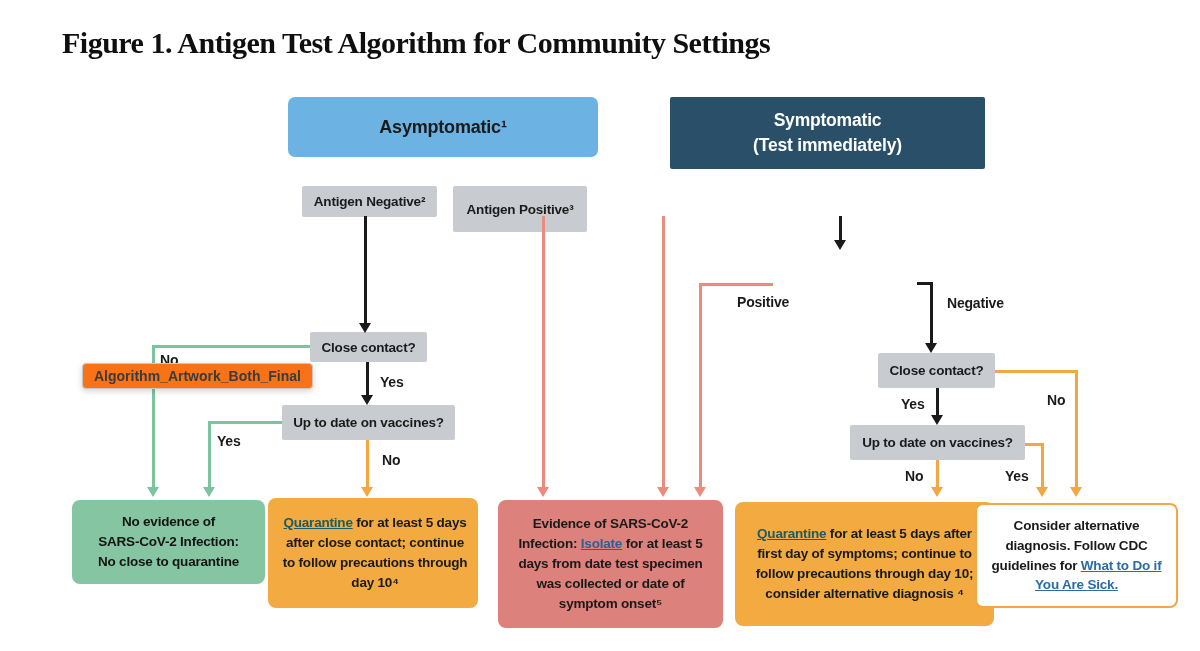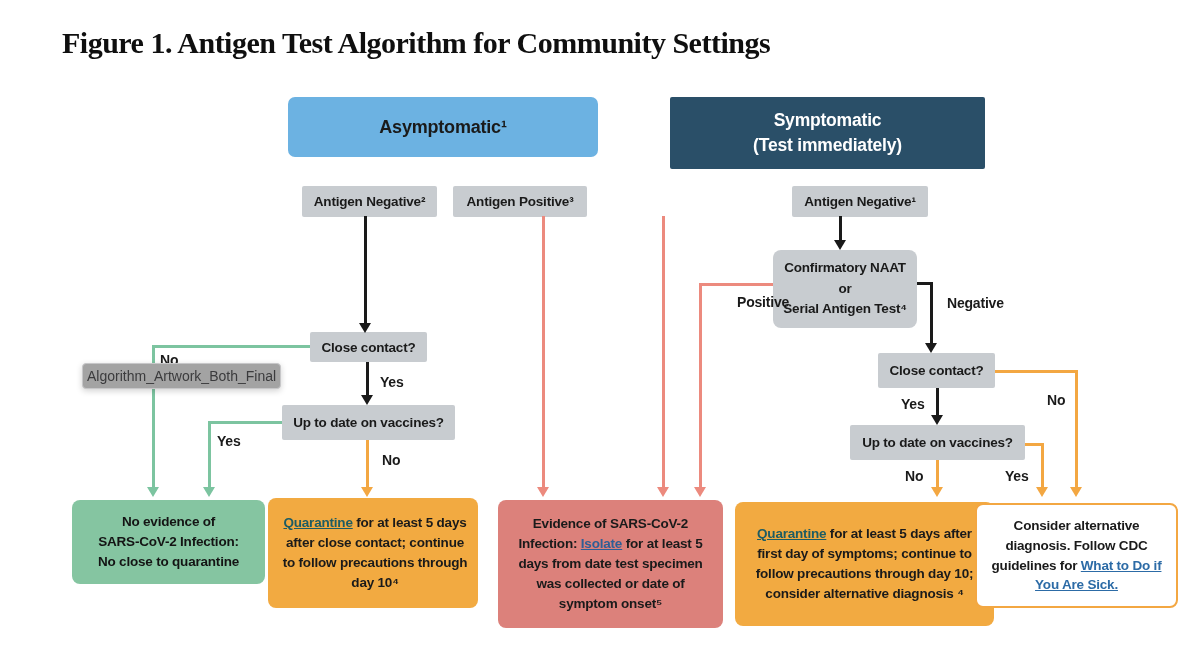--- a/index.html
+++ b/index.html
@@ -8,21 +8,21 @@
   .title{position:absolute;left:62px;top:26px;margin:0;font-family:"Liberation Serif",serif;
          font-size:30px;font-weight:700;letter-spacing:-0.5px;color:#0f0f0f;white-space:nowrap;}
   .box{position:absolute;display:flex;flex-direction:column;align-items:center;justify-content:center;
        text-align:center;font-weight:700;letter-spacing:-0.2px;box-sizing:border-box;color:var(--ink,#1a1a1a);}
   .gray{background:var(--graybox,#C8CCD0);border-radius:2px;font-size:13.5px;}
   .hdr-asym{left:288px;top:97px;width:310px;height:60px;background:var(--lightblue,#6CB2E2);
             border-radius:7px;font-size:18px;}
   .hdr-sym{left:630px;top:97px;width:315px;height:72px;background:var(--navy,#2A4F68);
            border-radius:2px;font-size:17.5px;color:#fff;line-height:1.45;margin-left:40px;}
   .ag1{left:302px;top:186px;width:135px;height:31px;}
-  .ag2{left:453px;top:186px;width:134px;height:31px;}
+  .ag2{left:453px;top:186px;width:134px;height:46px;}
   .ag3{left:643px;top:186px;width:134px;height:31px;}
   .ag4{left:792px;top:186px;width:136px;height:31px;}
   .naat{left:773px;top:250px;width:144px;height:78px;border-radius:8px;line-height:1.55;}
   .ccL{left:310px;top:332px;width:117px;height:30px;}
   .vaxL{left:282px;top:405px;width:173px;height:35px;}
   .ccR{left:878px;top:353px;width:117px;height:35px;}
   .vaxR{left:850px;top:425px;width:175px;height:35px;}
   .out{border-radius:8px;font-size:13.5px;line-height:1.47;padding:6px 9px;}
   .out-green{left:72px;top:500px;width:193px;height:84px;background:var(--green,#85C5A1);color:#141414;}
   .out-orange1{left:268px;top:498px;width:210px;height:110px;background:var(--orange,#F2AA41);padding-left:13px;}
@@ -39,49 +39,43 @@
   .arr{position:absolute;width:0;height:0;border-left:6px solid transparent;border-right:6px solid transparent;
        border-top:10px solid var(--ink,#1a1a1a);}
   .arr-salmon{border-top-color:var(--salmonline,#EC8A7E);}
   .arr-green{border-top-color:var(--greenline,#7CC4A0);}
   .arr-orange{border-top-color:var(--orangeline,#F3A742);}
   .lbl{position:absolute;font-weight:700;font-size:14px;letter-spacing:-0.2px;color:var(--ink,#1a1a1a);}
   .lnk{text-decoration:underline;cursor:pointer;font-weight:700;}
   .lnk-teal{color:var(--linkteal,#1D5C63);}
   .lnk-blue{color:var(--linkblue,#2E5E96);}
   .lnk-blue2{color:var(--linkblue2,#2C6BA6);}
-  .tooltip{position:absolute;left:82px;top:363px;z-index:10;background:#a3a3a3;border:1px solid #C7C7C9;
-           border-radius:4px;padding:4px 4px;font-size:14px;font-weight:400;color:#3B3B3D;white-space:nowrap;
+  .tooltip{position:absolute;left:82px;top:363px;z-index:10;background:#f97316;border:1px solid #C7C7C9;
+           border-radius:4px;padding:4px 11px;font-size:14px;font-weight:700;color:#3B3B3D;white-space:nowrap;
            box-shadow:0 2px 6px rgba(0,0,0,0.18);}
   .under{z-index:1;}
 </style>
 </head>
 <body>
 
 <div class="canvas">
 
   <h1 class="title">Figure 1. Antigen Test Algorithm for Community Settings</h1>
 
   <div class="box hdr-asym">
     <span>Asymptomatic¹</span>
   </div>
   <div class="box hdr-sym">
     <span class="blk">Symptomatic</span>
     <span class="blk">(Test immediately)</span>
   </div>
 
   <div class="box gray ag1">Antigen Negative²</div>
   <div class="box gray ag2">Antigen Positive³</div>
-  <div class="box gray ag4">Antigen Negative¹</div>
 
-  <div class="box gray naat">
-    <span class="blk">Confirmatory NAAT</span>
-    <span class="blk">or</span>
-    <span class="blk">Serial Antigen Test⁴</span>
-  </div>
 
   <div class="box gray ccL">Close contact?</div>
   <div class="box gray vaxL">Up to date on vaccines?</div>
   <div class="box gray ccR">Close contact?</div>
   <div class="box gray vaxR">Up to date on vaccines?</div>
 
   <div class="ln ln-black" style="left:364px;top:216px;width:2.5px;height:108px;"></div>
   <div class="arr" style="left:359px;top:323px;"></div>
 
   <div class="ln ln-black" style="left:839px;top:216px;width:2.5px;height:25px;"></div>

